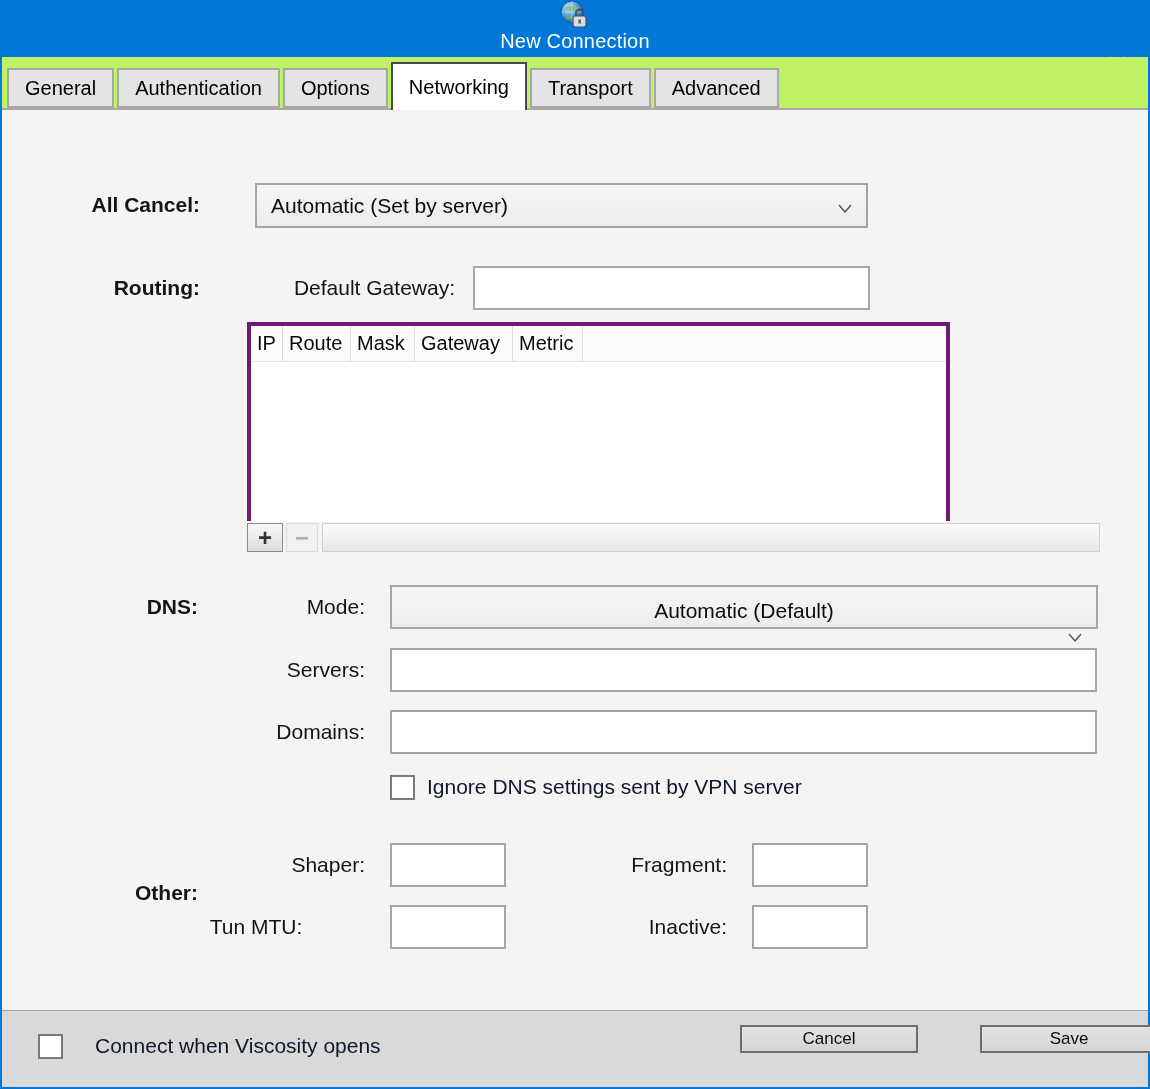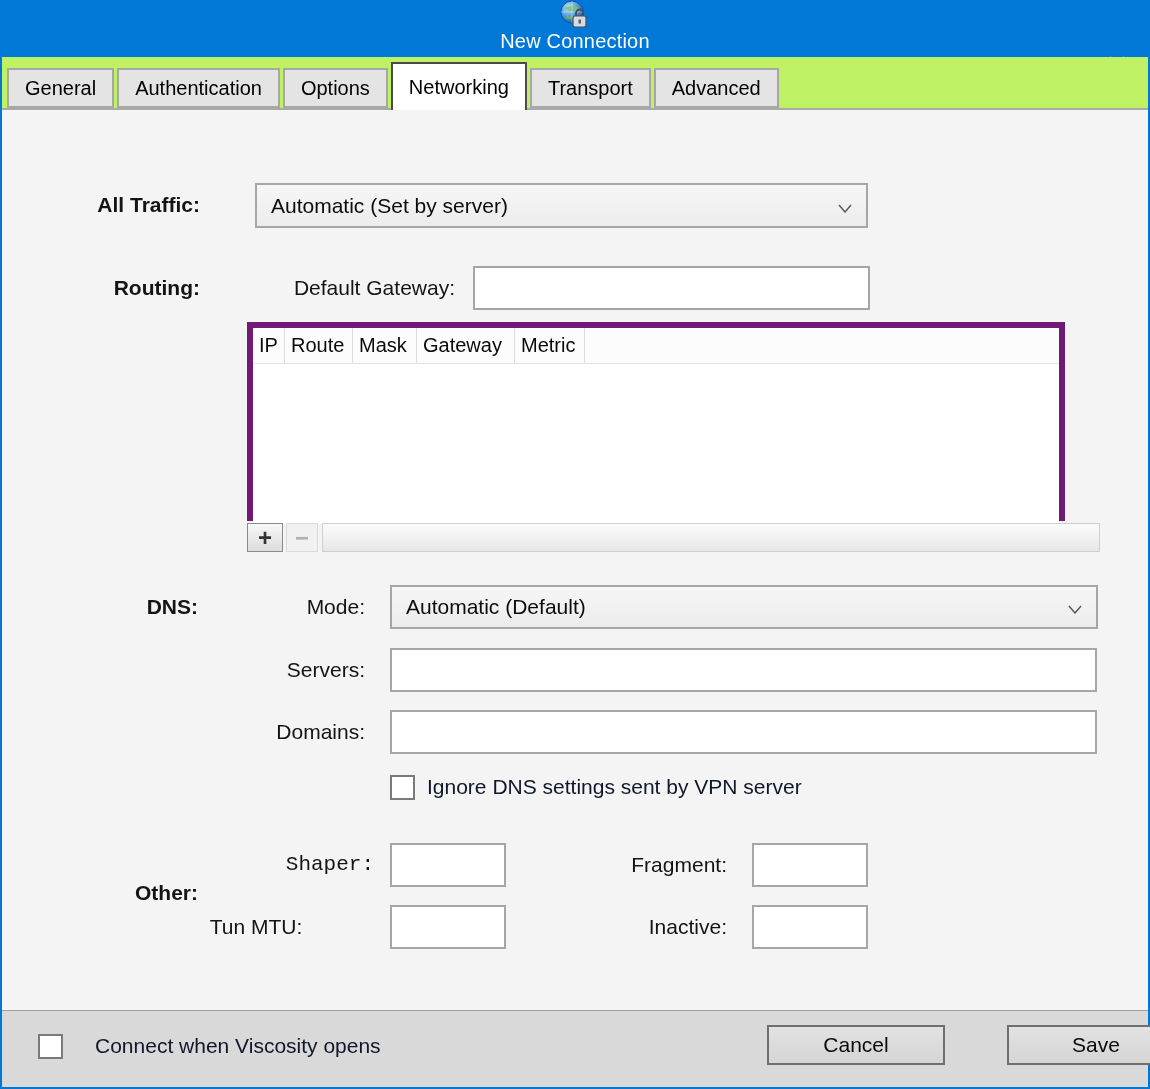--- a/index.html
+++ b/index.html
@@ -66,22 +66,22 @@
   }
   .combo .chev { margin-left:auto; }
   .tinput {
     position:absolute; height:44px;
     border:2px solid #a6a6a6; background:#ffffff;
     font-size:20px; padding:0 8px; color:#111;
     font-family:"Liberation Sans","DejaVu Sans",sans-serif;
   }
   
   .routes-table {
-    position:absolute; left:245px; top:212px; width:818px; height:199px;
-    background:#ffffff; border:6px solid #701a75;
+    position:absolute; left:245px; top:212px; width:703px; height:199px;
+    background:#ffffff; border:4px solid #701a75;
   }
   .routes-head {
     display:flex; height:36px; background:#fcfcfc;
     border-bottom:1px solid #e3e3e3; font-size:20px; color:#0a0a0a;
   }
   .routes-head .hcell {
     display:flex; align-items:center; padding:0 6px;
     border-right:1px solid #dcdcdc; white-space:nowrap;
   }
   .routes-body { height:160px; background:#ffffff; }
@@ -115,25 +115,25 @@
     background:#ffffff; border:2px solid #7a7a7a; flex-shrink:0;
   }
   .check-row { position:absolute; display:flex; align-items:center; }
   .check-row .ck-label { font-size:21px; margin-left:12px; color:#0f172a; }
   
   .footer {
     position:relative; flex:1; background:#d9d9d9;
     border-top:1px solid #9f9f9f;
   }
   .btn {
-    position:absolute; width:178px; height:40px;
+    position:absolute; width:178px; height:28px;
     border:2px solid #6e6e6e;
     background:linear-gradient(#e2e2e2,#d5d5d5);
-    font-size:21px; color:#0a0a0a;
-    display:flex; align-items:center; justify-content:center;margin-left:27px;
+    font-size:17px; color:#0a0a0a;
+    display:flex; align-items:center; justify-content:center;
   }
 </style>
 </head>
 <body>
 
 <div class="window">
 
   <div class="titlebar">
     <span class="app-icon">
       <svg width="30" height="30" viewBox="0 0 30 30">
@@ -165,21 +165,21 @@
     <div class="tab">General</div>
     <div class="tab">Authentication</div>
     <div class="tab">Options</div>
     <div class="tab active">Networking</div>
     <div class="tab">Transport</div>
     <div class="tab">Advanced</div>
   </div>
 
   <div class="content">
 
-    <div class="lbl bold" style="left:0;width:198px;top:73px;">All Traffic:</div>
+    <div class="lbl bold" style="left:0;width:198px;top:73px;">All Cancel:</div>
     <div class="combo" style="left:253px;top:73px;width:613px;">
       <span>Automatic (Set by server)</span>
       <span class="chev">
         <svg width="14" height="9" viewBox="0 0 14 9">
             <path d="M1 1 L7 8 L13 1" fill="none" stroke="#555" stroke-width="1.4"></path>
           </svg>
       </span>
     </div>
 
     <div class="lbl bold" style="left:0;width:198px;top:156px;">Routing:</div>
@@ -202,42 +202,42 @@
         <span>+</span>
       </div>
       <div class="tb-btn tb-remove">
         <span>−</span>
       </div>
       <div class="tb-trough"></div>
     </div>
 
     <div class="lbl bold" style="left:0;width:196px;top:475px;">DNS:</div>
     <div class="lbl" style="left:163px;width:200px;top:475px;">Mode:</div>
-    <div class="combo" style="left:388px;top:475px;width:708px;height:44px;">
+    <div class="combo" style="left:388px;top:475px;width:708px;height:44px;flex-direction:column;">
       <span>Automatic (Default)</span>
       <span class="chev">
         <svg width="14" height="9" viewBox="0 0 14 9">
             <path d="M1 1 L7 8 L13 1" fill="none" stroke="#555" stroke-width="1.4"></path>
           </svg>
       </span>
     </div>
 
     <div class="lbl" style="left:163px;width:200px;top:538px;">Servers:</div>
     <input class="tinput" style="left: 388px; top: 538px; width: 707px;" value="">
 
     <div class="lbl" style="left:163px;width:200px;top:600px;">Domains:</div>
     <input class="tinput" style="left: 388px; top: 600px; width: 707px;" value="">
 
     <div class="check-row" style="left:388px;top:663px;height:28px;">
       <span class="checkbox"></span>
       <span class="ck-label">Ignore DNS settings sent by VPN server</span>
     </div>
 
     <div class="lbl bold" style="left:0;width:196px;top:761px;text-align:right;">Other:</div>
-    <div class="lbl" style="left:172px;width:200px;top:733px;font-family:Liberation Mono, monospace;">Shaper:</div>
+    <div class="lbl" style="left:163px;width:200px;top:733px;">Shaper:</div>
     <input class="tinput" style="left: 388px; top: 733px; width: 116px;" value="">
     <div class="lbl" style="left:525px;width:200px;top:733px;">Fragment:</div>
     <input class="tinput" style="left: 750px; top: 733px; width: 116px;" value="">
 
     <div class="lbl" style="left:154px;width:200px;top:795px;text-align:center;">Tun MTU:</div>
     <input class="tinput" style="left: 388px; top: 795px; width: 116px;" value="">
     <div class="lbl" style="left:525px;width:200px;top:795px;">Inactive:</div>
     <input class="tinput" style="left: 750px; top: 795px; width: 116px;" value="">
 
   </div>

